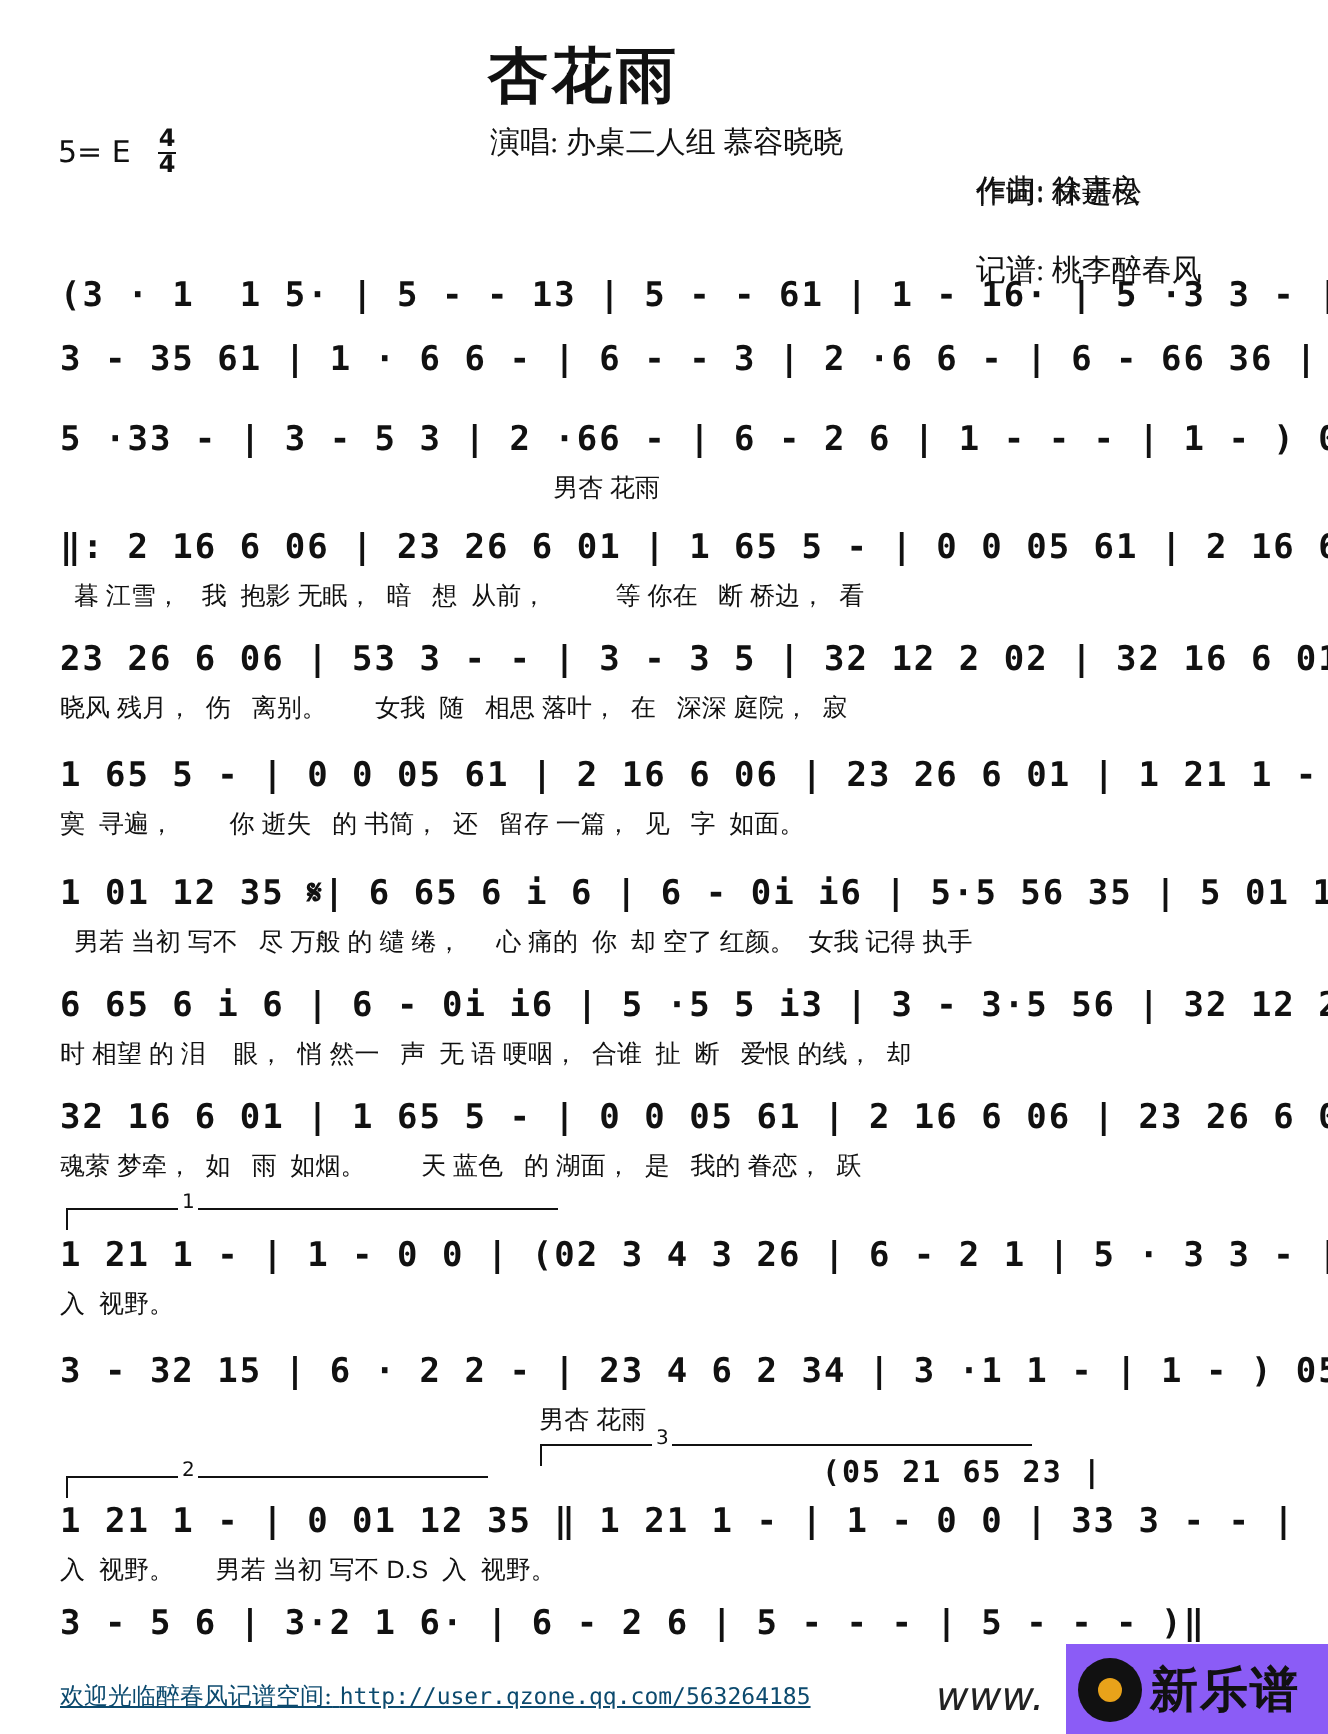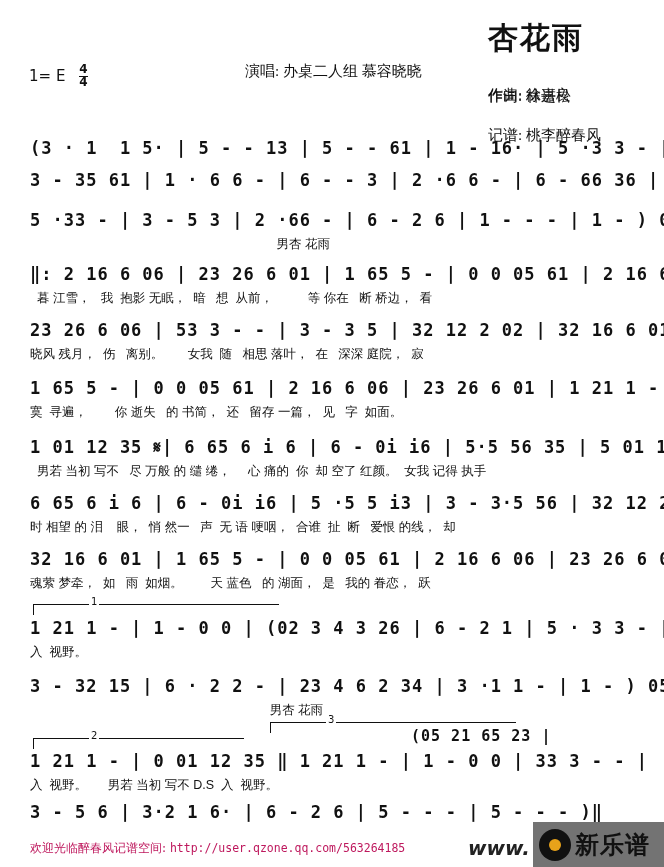--- a/index.html
+++ b/index.html
@@ -1,45 +1,45 @@
 <!DOCTYPE html>
 <html><head>
 <meta charset="utf-8">
 <style>
   html,body{margin:0;padding:0;background:#fff;}
   body{width:664px;height:867px;position:relative;overflow:hidden;color:#111;
        font-family:"DejaVu Sans","Liberation Sans",sans-serif;}
-  .title{position:absolute;left:0;width:584px;top:18px;text-align:right;
+  .title{position:absolute;left:0;width:584px;top:18px;text-align:center;
          font-family:"DejaVu Serif","Liberation Serif",serif;font-size:30px;font-weight:bold;letter-spacing:2px;}
   .key{position:absolute;left:29px;top:64px;font-size:15px;display:flex;align-items:center;gap:14px;}
   .ts{display:inline-flex;flex-direction:column;align-items:center;font-size:12px;line-height:11px;font-weight:bold;}
   .ts span.top{border-bottom:1px solid #111;padding-bottom:1px;}
   .credit{position:absolute;font-family:Liberation Serif, serif;font-size:15px;}
   .row{position:absolute;left:30px;width:600px;}
   .notes{position:absolute;left:0;top:0;white-space:pre;font-family:"DejaVu Sans Mono","Liberation Mono",monospace;
          font-weight:bold;font-size:17px;letter-spacing:1px;}
   .lyrics{position:absolute;left:0;top:26px;white-space:pre;font-family:Liberation Sans, sans-serif;
           font-size:12.5px;}
   .volta{position:absolute;height:10px;border-top:1px solid #111;border-left:1px solid #111;}
   .volta span{position:absolute;top:-9px;left:55px;font-size:10px;background:#fff;padding:0 2px;}
-  .footer{position:absolute;left:30px;top:840px;font-size:12px;font-family:"DejaVu Serif","Liberation Serif",serif;color:#be185d;}
+  .footer{position:absolute;left:30px;top:840px;font-size:12px;font-family:"DejaVu Serif","Liberation Serif",serif;color:#0c4a6e;text-decoration:underline;}
   .footer .url{font-family:"DejaVu Sans Mono","Liberation Mono",monospace;font-size:11.5px;}
-  .www{position:absolute;left:468px;top:836px;font-style:italic;font-weight:bold;font-size:20px;color:#222;}
-  .logo{position:absolute;left:533px;top:822px;width:131px;height:45px;background:#737373;display:flex;align-items:center;gap:4px;}
+  .www{position:absolute;left:468px;top:836px;font-style:italic;font-weight:normal;font-size:20px;color:#222;}
+  .logo{position:absolute;left:533px;top:822px;width:131px;height:45px;background:#8b5cf6;display:flex;align-items:center;gap:4px;}
   .disc{width:32px;height:32px;border-radius:50%;background:#111;position:relative;margin-left:6px;}
   .disc::after{content:"";position:absolute;left:10px;top:10px;width:12px;height:12px;border-radius:50%;background:#e8a21a;}
   .logo-text{font-weight:bold;font-size:24px;font-family:"DejaVu Sans","Liberation Sans",sans-serif;letter-spacing:1px;}
 </style>
 </head>
 <body>
 
 <div class="title">杏花雨</div>
 
 <div class="key">
-  <span>1= E</span>
+  <span>5= E</span>
   <span class="ts">
     <span class="top">4</span>
     <span>4</span>
   </span>
 </div>
 
 <div class="credit" style="left:245px;top:62px;">
   <span>演唱:</span>
   <span>办桌二人组 慕容晓晓</span>
 </div>

